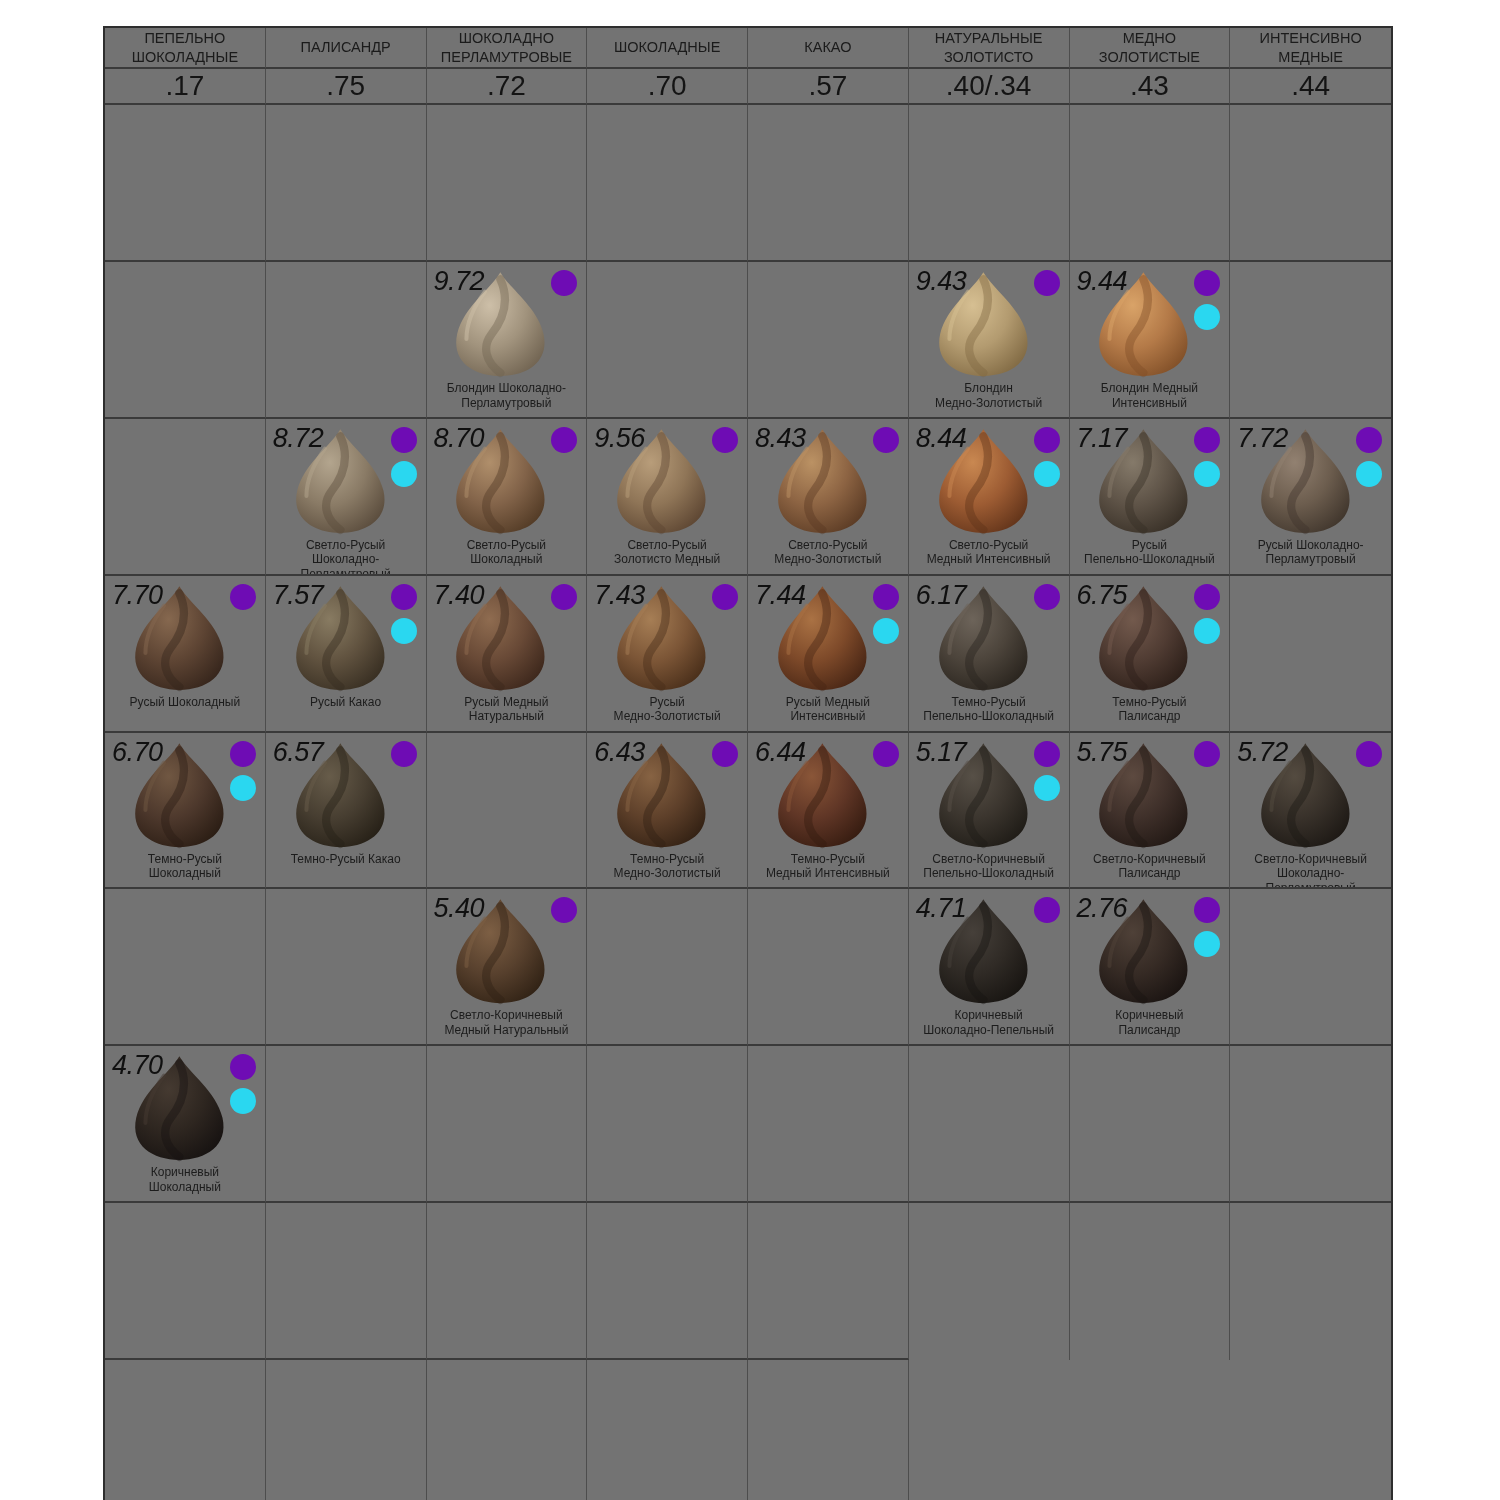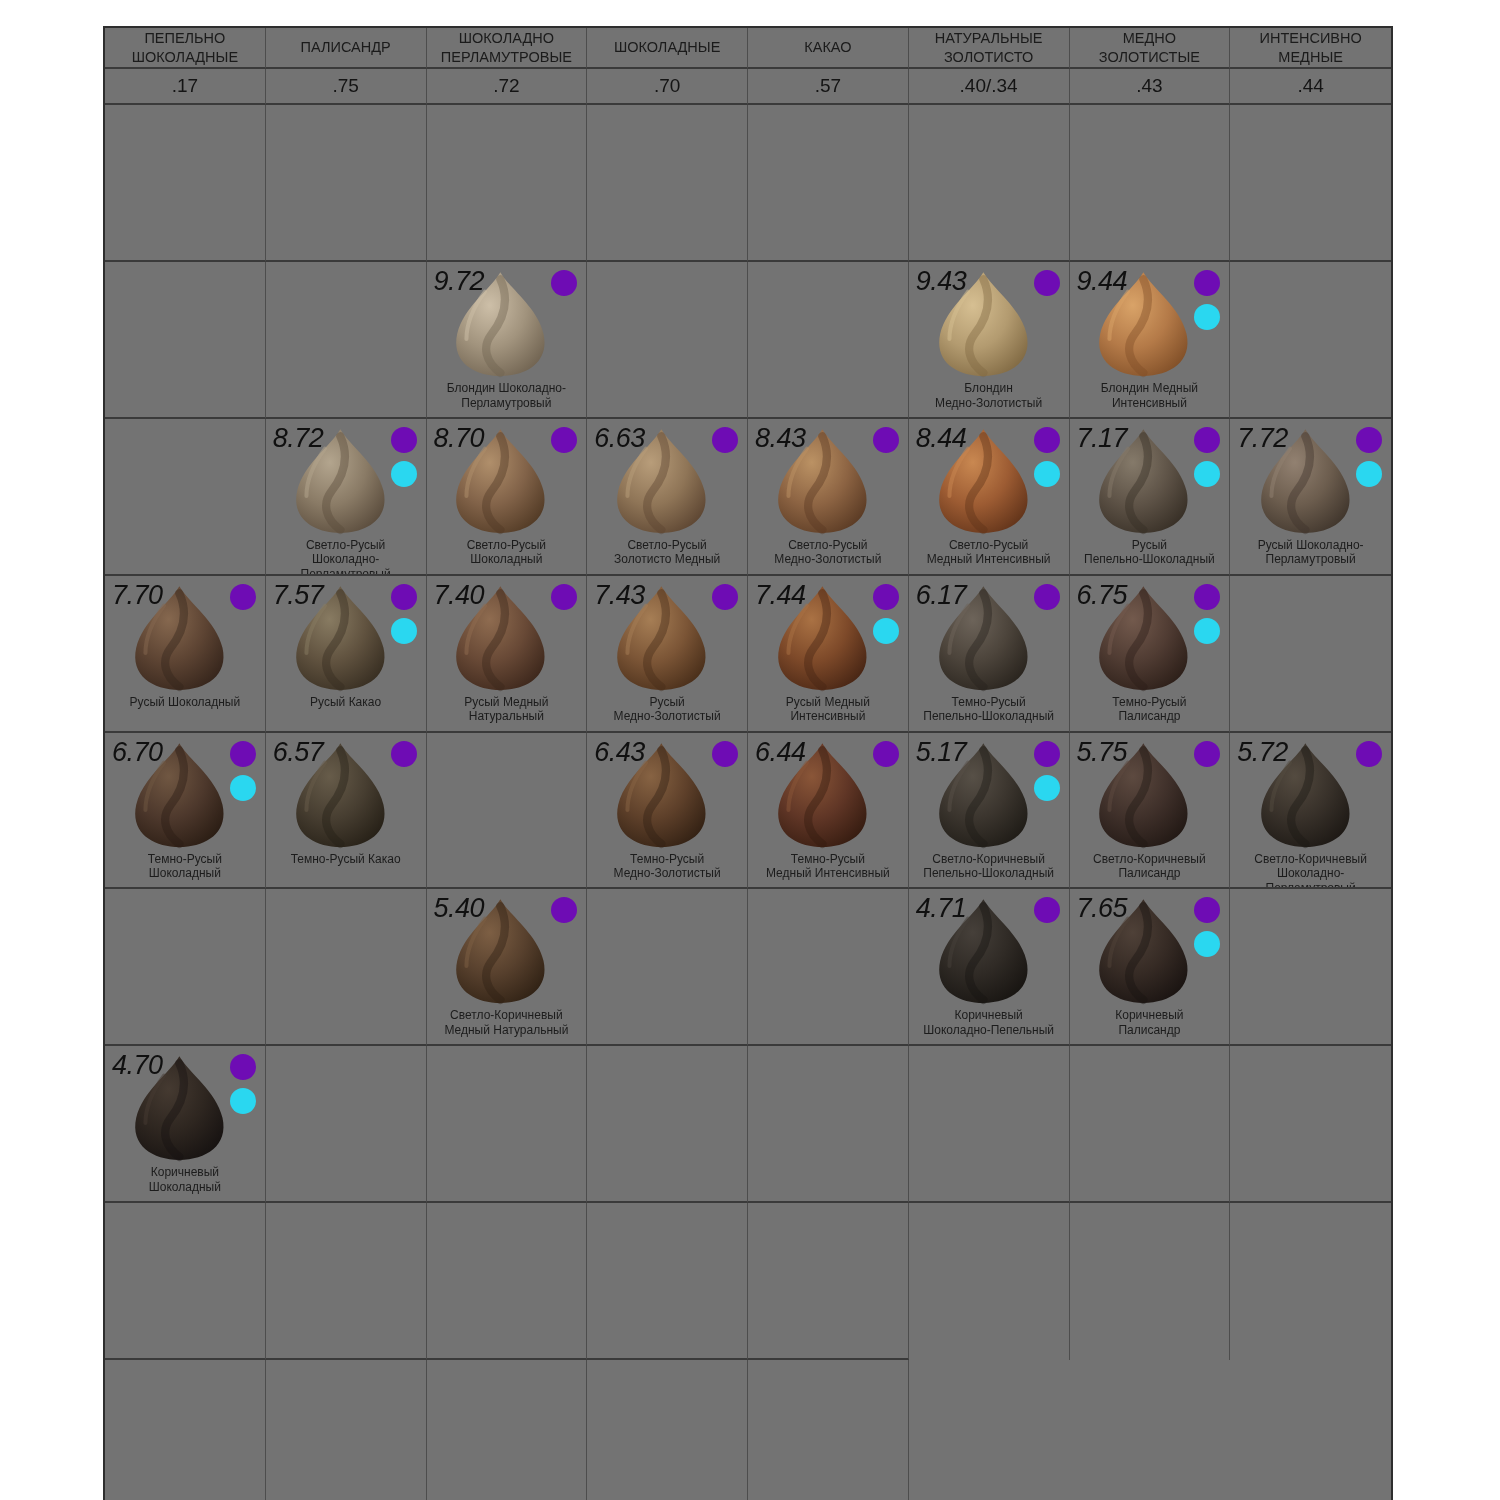--- a/index.html
+++ b/index.html
@@ -20,21 +20,21 @@
   }
   .gcell:nth-child(8n){border-right:none;}
   .gcell:nth-last-child(-n+8){border-bottom:none;}
   .hcell{
     display:flex;align-items:center;justify-content:center;text-align:center;
     font-size:14.5px;line-height:1.25;color:#1b1b1b;white-space:pre-line;
     padding:1px 2px;
   }
   .ccell{
     display:flex;align-items:center;justify-content:center;
-    font-size:19px;color:#141414;
+    font-size:28px;color:#141414;
   }
   .code{
     position:absolute;top:4px;left:7px;font-size:27px;color:#101010;letter-spacing:-0.5px;font-style:italic;
   }
   .dots{
     position:absolute;top:8px;right:9px;display:flex;flex-direction:column;gap:8px;align-items:center;
   }
   .dot{width:26px;height:26px;border-radius:50%;}
   .swatch{
     position:absolute;top:7px;left:50%;transform:translateX(-55%);
@@ -178,21 +178,21 @@
           </radialGradient>
         </defs>
         <path d="M55,3 C46,19 19,37 13,63 C7,90 29,104 55,104 C81,104 103,90 97,63 C91,37 64,19 55,3 Z" fill="url(#sw2_3)"></path>
         <path d="M55,10 C65,32 57,50 46,64 C37,76 41,91 55,101" stroke="#4f3823" stroke-width="8" fill="none" opacity="0.42" stroke-linecap="round"></path>
         <path d="M40,22 C28,38 22,52 22,68" stroke="#b08f6b" stroke-width="4" fill="none" opacity="0.5" stroke-linecap="round"></path>
       </svg>
       <div class="name">Светло-Русый
 Шоколадный</div>
     </div>
     <div class="gcell bcell">
-      <div class="code">6.63</div>
+      <div class="code">9.56</div>
       <div class="dots">
         <span class="dot" style="background:#6e0cb4"></span>
       </div>
       <svg class="swatch" width="113" height="109" viewBox="0 0 110 106">
         <defs>
           <radialGradient id="sw2_5" cx="38%" cy="32%" r="80%">
             <stop offset="0%" stop-color="#b89d7a"></stop>
             <stop offset="52%" stop-color="#8f7557"></stop>
             <stop offset="100%" stop-color="#5a4330"></stop>
           </radialGradient>
@@ -609,21 +609,21 @@
           </radialGradient>
         </defs>
         <path d="M55,3 C46,19 19,37 13,63 C7,90 29,104 55,104 C81,104 103,90 97,63 C91,37 64,19 55,3 Z" fill="url(#sw6_0)"></path>
         <path d="M55,10 C65,32 57,50 46,64 C37,76 41,91 55,101" stroke="#161310" stroke-width="8" fill="none" opacity="0.42" stroke-linecap="round"></path>
         <path d="M40,22 C28,38 22,52 22,68" stroke="#46403a" stroke-width="4" fill="none" opacity="0.5" stroke-linecap="round"></path>
       </svg>
       <div class="name">Коричневый
 Шоколадно-Пепельный</div>
     </div>
     <div class="gcell bcell">
-      <div class="code">7.65</div>
+      <div class="code">2.76</div>
       <div class="dots">
         <span class="dot" style="background:#6e0cb4"></span>
         <span class="dot" style="background:#2ad7f0"></span>
       </div>
       <svg class="swatch" width="113" height="109" viewBox="0 0 110 106">
         <defs>
           <radialGradient id="sw6_1" cx="38%" cy="32%" r="80%">
             <stop offset="0%" stop-color="#4f4138"></stop>
             <stop offset="52%" stop-color="#352a24"></stop>
             <stop offset="100%" stop-color="#181210"></stop>

